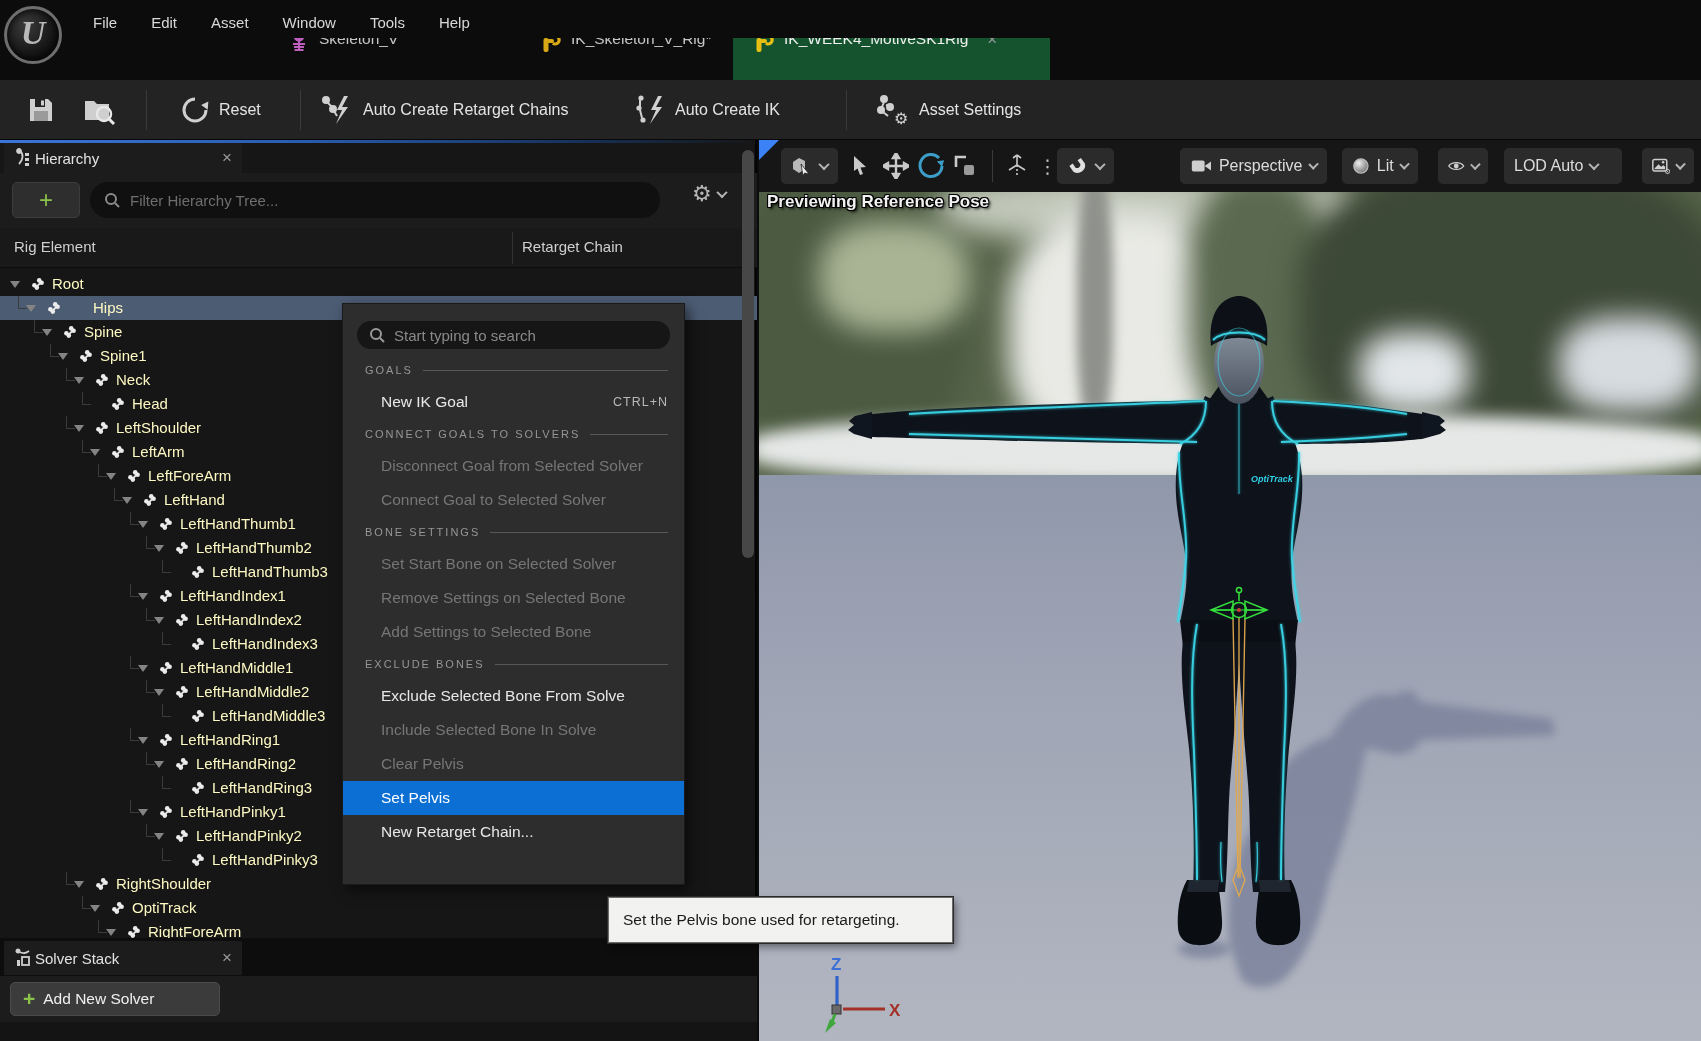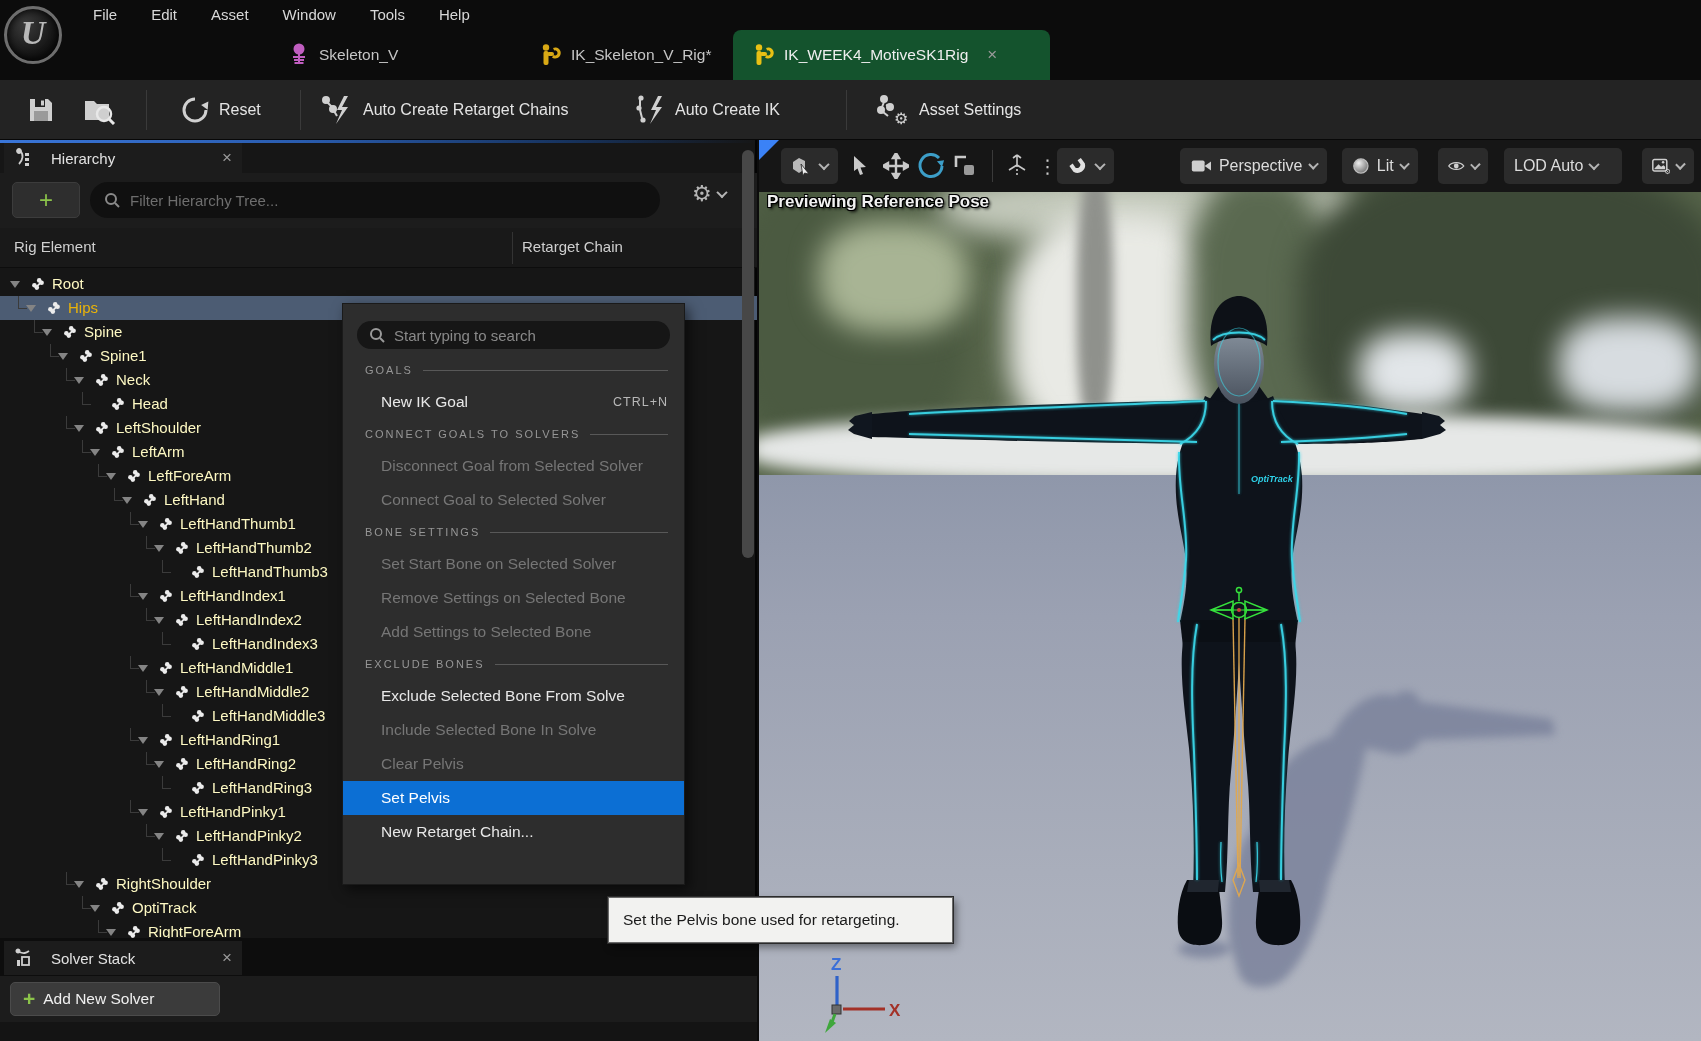--- a/index.html
+++ b/index.html
@@ -2,62 +2,62 @@
 <html><head>
 <meta charset="utf-8">
 <style>
   * { margin:0; padding:0; box-sizing:border-box; }
   html,body { width:1701px; height:1041px; background:#0c0c0c; overflow:hidden;
     font-family:"Liberation Sans", sans-serif; }
   .abs { position:absolute; }
   #stage { position:relative; width:1701px; height:1041px; }
 
   
-  #menubar { left:0; top:0; width:1701px; height:30px; background:#0c0c0c; display:flex; align-items:center; padding-left:76px; z-index:3; }
+  #menubar { left:0; top:8px; width:1701px; height:30px; background:#0c0c0c; display:flex; align-items:center; padding-left:76px; z-index:3; }
   .menu-item { color:#d8d8d8; font-size:15px; padding:0 17px; height:30px; line-height:30px; cursor:default; }
   #ue-logo { left:4px; top:6px; width:58px; height:58px; border-radius:50%;
     background:radial-gradient(circle at 35% 30%, #3a3a3a, #101010 70%);
     border:3px solid #6e6e6e; box-shadow:inset 0 0 8px #000; z-index:10;
     display:flex; align-items:center; justify-content:center; }
   #ue-logo span { font-family:"Liberation Serif", serif; font-weight:bold; font-style:italic; font-size:34px; color:#b9b9b9; margin-top:-4px; }
 
   
   #tabstrip { left:0; top:30px; width:1701px; height:50px; background:#0c0c0c; z-index:2; }
-  .asset-tab { position:absolute; top:0; height:50px; display:flex; align-items:center; gap:9px; color:#c6c6c6; font-size:15.5px; }
+  .asset-tab { position:absolute; top:0; height:50px; display:flex; gap:9px; color:#c6c6c6; font-size:15.5px; }
   .asset-tab.active { background:#14532d; border-radius:8px 8px 0 0; color:#efefef; padding:0 18px; }
   .tab-close { color:#9a9a9a; font-size:17px; margin-left:10px; }
 
   
   #main-toolbar { left:0; top:80px; width:1701px; height:60px; background:#232323; border-bottom:1px solid #080808; z-index:2; }
   .tb-item { position:absolute; top:0; height:60px; display:flex; align-items:center; gap:9px; color:#e4e4e4; font-size:16px; }
   .tb-sep { position:absolute; top:10px; width:1px; height:40px; background:#3a3a3a; }
 
   
   #left-panel { left:0; top:140px; width:757px; height:901px; background:#161616; border-right:2px solid #040404; z-index:2; }
   #panel-accent { position:absolute; left:0; top:0; width:757px; height:3px;
     background:linear-gradient(90deg,#3a76d9,#2a5cae 40%, #17335e 75%, rgba(23,51,94,0)); }
-  .panel-tab { position:absolute; left:4px; width:238px; height:30px; background:#1c1c1c; display:flex; align-items:center; gap:17px; padding:0 10px; color:#e2e2e2; font-size:15px;text-align:right; }
+  .panel-tab { position:absolute; left:4px; width:238px; height:30px; background:#1c1c1c; display:flex; align-items:center; gap:1px; padding:0 10px; color:#e2e2e2; font-size:15px;text-align:right; }
   .panel-tab .tab-close { margin-left:auto; }
   #hier-tab { top:3px; }
   #filter-row { position:absolute; left:0; top:33px; width:757px; height:55px; background:#1c1c1c; }
   #add-plus-btn { position:absolute; left:12px; top:9px; width:68px; height:36px; background:#2e2e2e; border:1px solid #3c3c3c; border-radius:5px; color:#8bc34a; font-size:24px; display:flex; align-items:center; justify-content:center; }
   #filter-pill { position:absolute; left:90px; top:9px; width:570px; height:36px; background:#101010; border-radius:18px; display:flex; align-items:center; gap:10px; padding:0 14px; color:#6e6e6e; font-size:15px; }
   #hier-gear { position:absolute; left:692px; top:8px; display:flex; align-items:center; gap:6px; color:#b5b5b5; font-size:22px; }
   #col-header { position:absolute; left:0; top:88px; width:757px; height:40px; background:#191919; border-bottom:1px solid #0d0d0d; color:#cfcfcf; font-size:15px; }
   #col-header .col1 { position:absolute; left:14px; top:10px; }
   #col-header .col2 { position:absolute; left:522px; top:10px; }
   #col-div { position:absolute; left:512px; top:4px; width:1px; height:32px; background:#333; }
   #tree { position:absolute; left:0; top:128px; width:757px; height:670px; overflow:hidden; }
   .trow { position:absolute; left:0; width:757px; height:24px; }
   .trow.sel { background:#4c5c73; }
   .caret { position:absolute; top:9px; width:0; height:0; border-left:5px solid transparent; border-right:5px solid transparent; border-top:7px solid #848484; }
   .conn { position:absolute; top:0; width:9px; height:13px; border-left:1px solid #3b3b3b; border-bottom:1px solid #3b3b3b; }
   .bone { position:absolute; top:4px; width:16px; height:16px; }
   .tlabel { position:absolute; top:0; line-height:24px; font-size:15px; color:#fef9c3; white-space:nowrap; }
-  .trow.sel .tlabel { color:#eab308; }
+  .trow.sel .tlabel { color:#fef9c3;margin-left:25px; }
   #tree-scroll { position:absolute; left:742px; top:10px; width:12px; height:408px; background:#474747; border-radius:6px; }
   #solver-strip { position:absolute; left:0; top:798px; width:757px; height:38px; background:#0d0d0d; }
   #solver-tab { top:801px; height:34px; }
   #add-solver-row { position:absolute; left:0; top:836px; width:757px; height:46px; background:#1c1c1c; }
   #add-solver-btn { position:absolute; left:10px; top:6px; width:210px; height:34px; background:#3b3b3b; border:1px solid #4b4b4b; border-radius:5px; display:flex; align-items:center; gap:8px; padding:0 12px; color:#f0f0f0; font-size:15.5px; }
   #add-solver-btn .plus { color:#8bc34a; font-size:21px; font-weight:bold; }
   #solver-rest { position:absolute; left:0; top:882px; width:757px; height:19px; background:#141414; }
 
   
   #viewport { left:759px; top:140px; width:942px; height:901px; background:#161616; z-index:1; }

